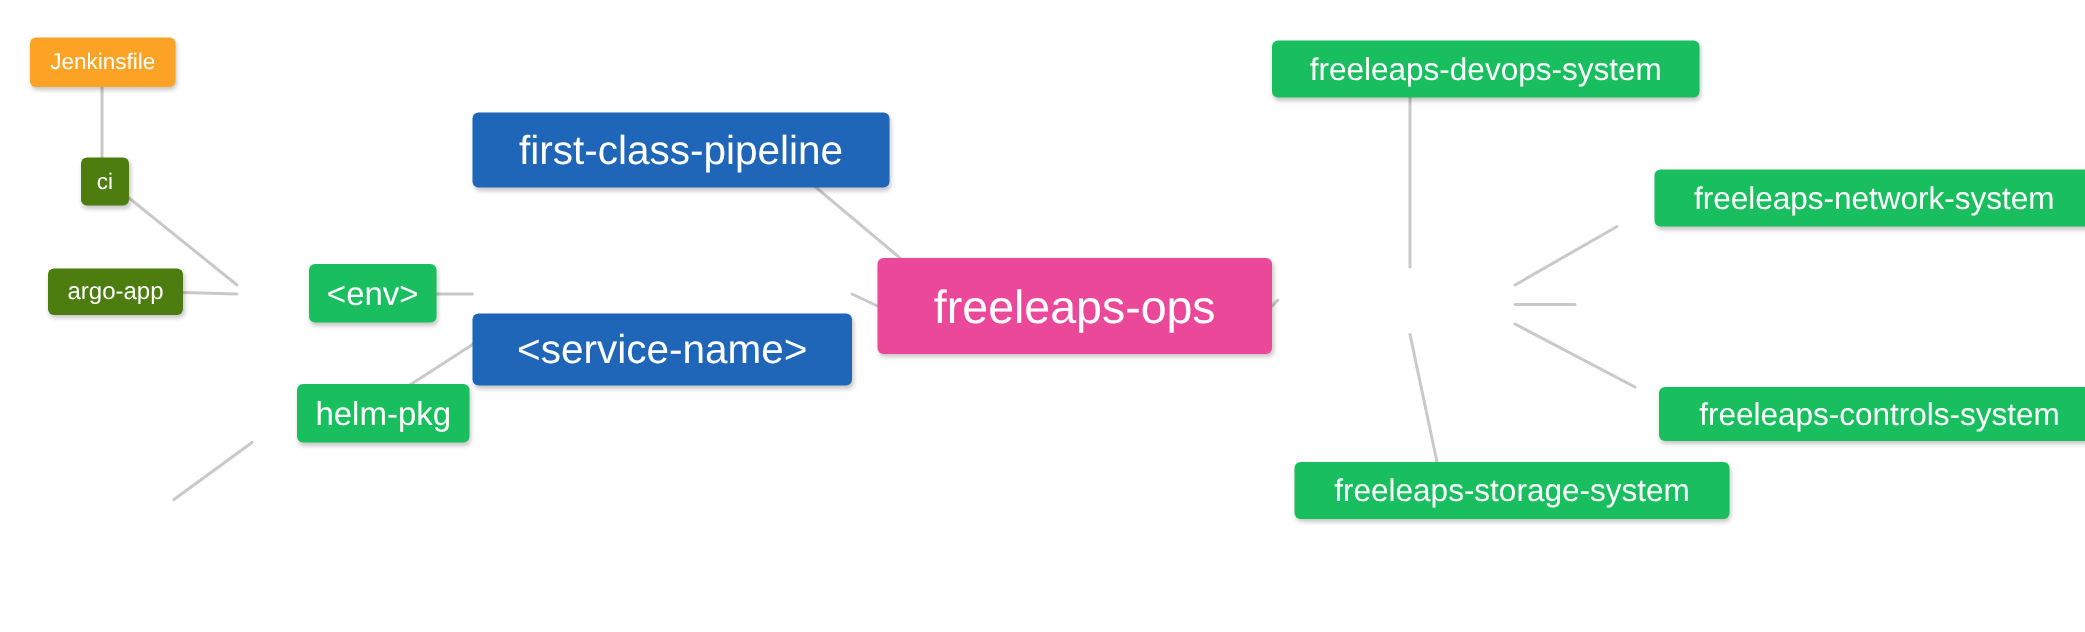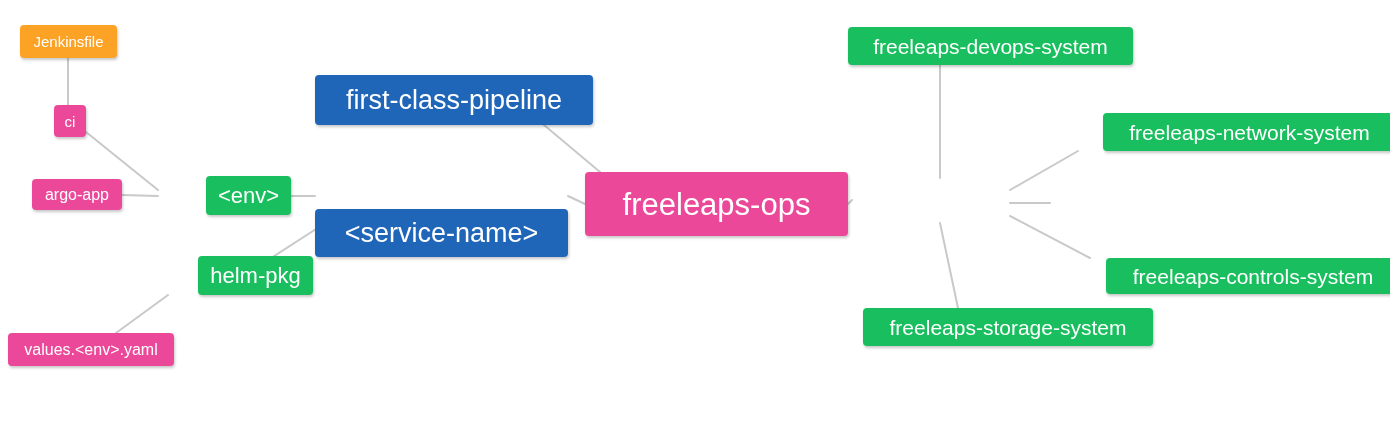--- a/index.html
+++ b/index.html
@@ -33,21 +33,21 @@
     color: #ffffff;
     white-space: nowrap;
     line-height: 1;
     box-shadow: 1px 2px 3px rgba(0,0,0,0.22);
     padding: 0 10px;
   }
   .n-root      { background: #ec4899; }
   .n-blue      { background: #1f66b9; margin-top: 37px; }
   .n-green     { background: #19bf5e; margin-left: 48px; }
   .n-orange    { background: #fca326; }
-  .n-red       { background: #ec4899; }
+  .n-red       { background: #4d7c0f; }
 </style>
 </head>
 <body>
 
 <div id="mindmap">
   <svg id="edge-layer" viewBox="0 0 1390 421" width="1390" height="421" style="background: transparent;">
       <line x1="585" y1="204" x2="568" y2="196" stroke="#c9c9c9" stroke-width="2" stroke-linecap="round"></line>
       <line x1="600" y1="172" x2="500" y2="88" stroke="#c9c9c9" stroke-width="2" stroke-linecap="round"></line>
       <line x1="848" y1="204" x2="852" y2="200" stroke="#c9c9c9" stroke-width="2" stroke-linecap="round"></line>
       <line x1="315" y1="196" x2="243" y2="196" stroke="#c9c9c9" stroke-width="2" stroke-linecap="round"></line>
@@ -79,23 +79,20 @@
     </div>
     <div class="node n-orange" style="left: 20px; top: 25px; width: 97px; height: 33px; font-size: 15px;">
       <span>Jenkinsfile</span>
     </div>
     <div class="node n-red" style="left: 32px; top: 179px; width: 90px; height: 31px; font-size: 16px;">
       <span>argo-app</span>
     </div>
     <div class="node n-green" style="left: 150px; top: 256px; width: 115px; height: 39px; font-size: 22px;">
       <span>helm-pkg</span>
     </div>
-    <div class="node n-red" style="left: 8px; top: 333px; width: 166px; height: 33px; font-size: 16px;">
-      <span>values.&lt;env&gt;.yaml</span>
-    </div>
     <div class="node n-green" style="left: 800px; top: 27px; width: 285px; height: 38px; font-size: 21px;">
       <span>freeleaps-devops-system</span>
     </div>
     <div class="node n-green" style="left: 1055px; top: 113px; width: 293px; height: 38px; font-size: 21px;">
       <span>freeleaps-network-system</span>
     </div>
     <div class="node n-green" style="left: 1058px; top: 258px; width: 294px; height: 36px; font-size: 21px;">
       <span>freeleaps-controls-system</span>
     </div>
     <div class="node n-green" style="left: 815px; top: 308px; width: 290px; height: 38px; font-size: 21px;">

